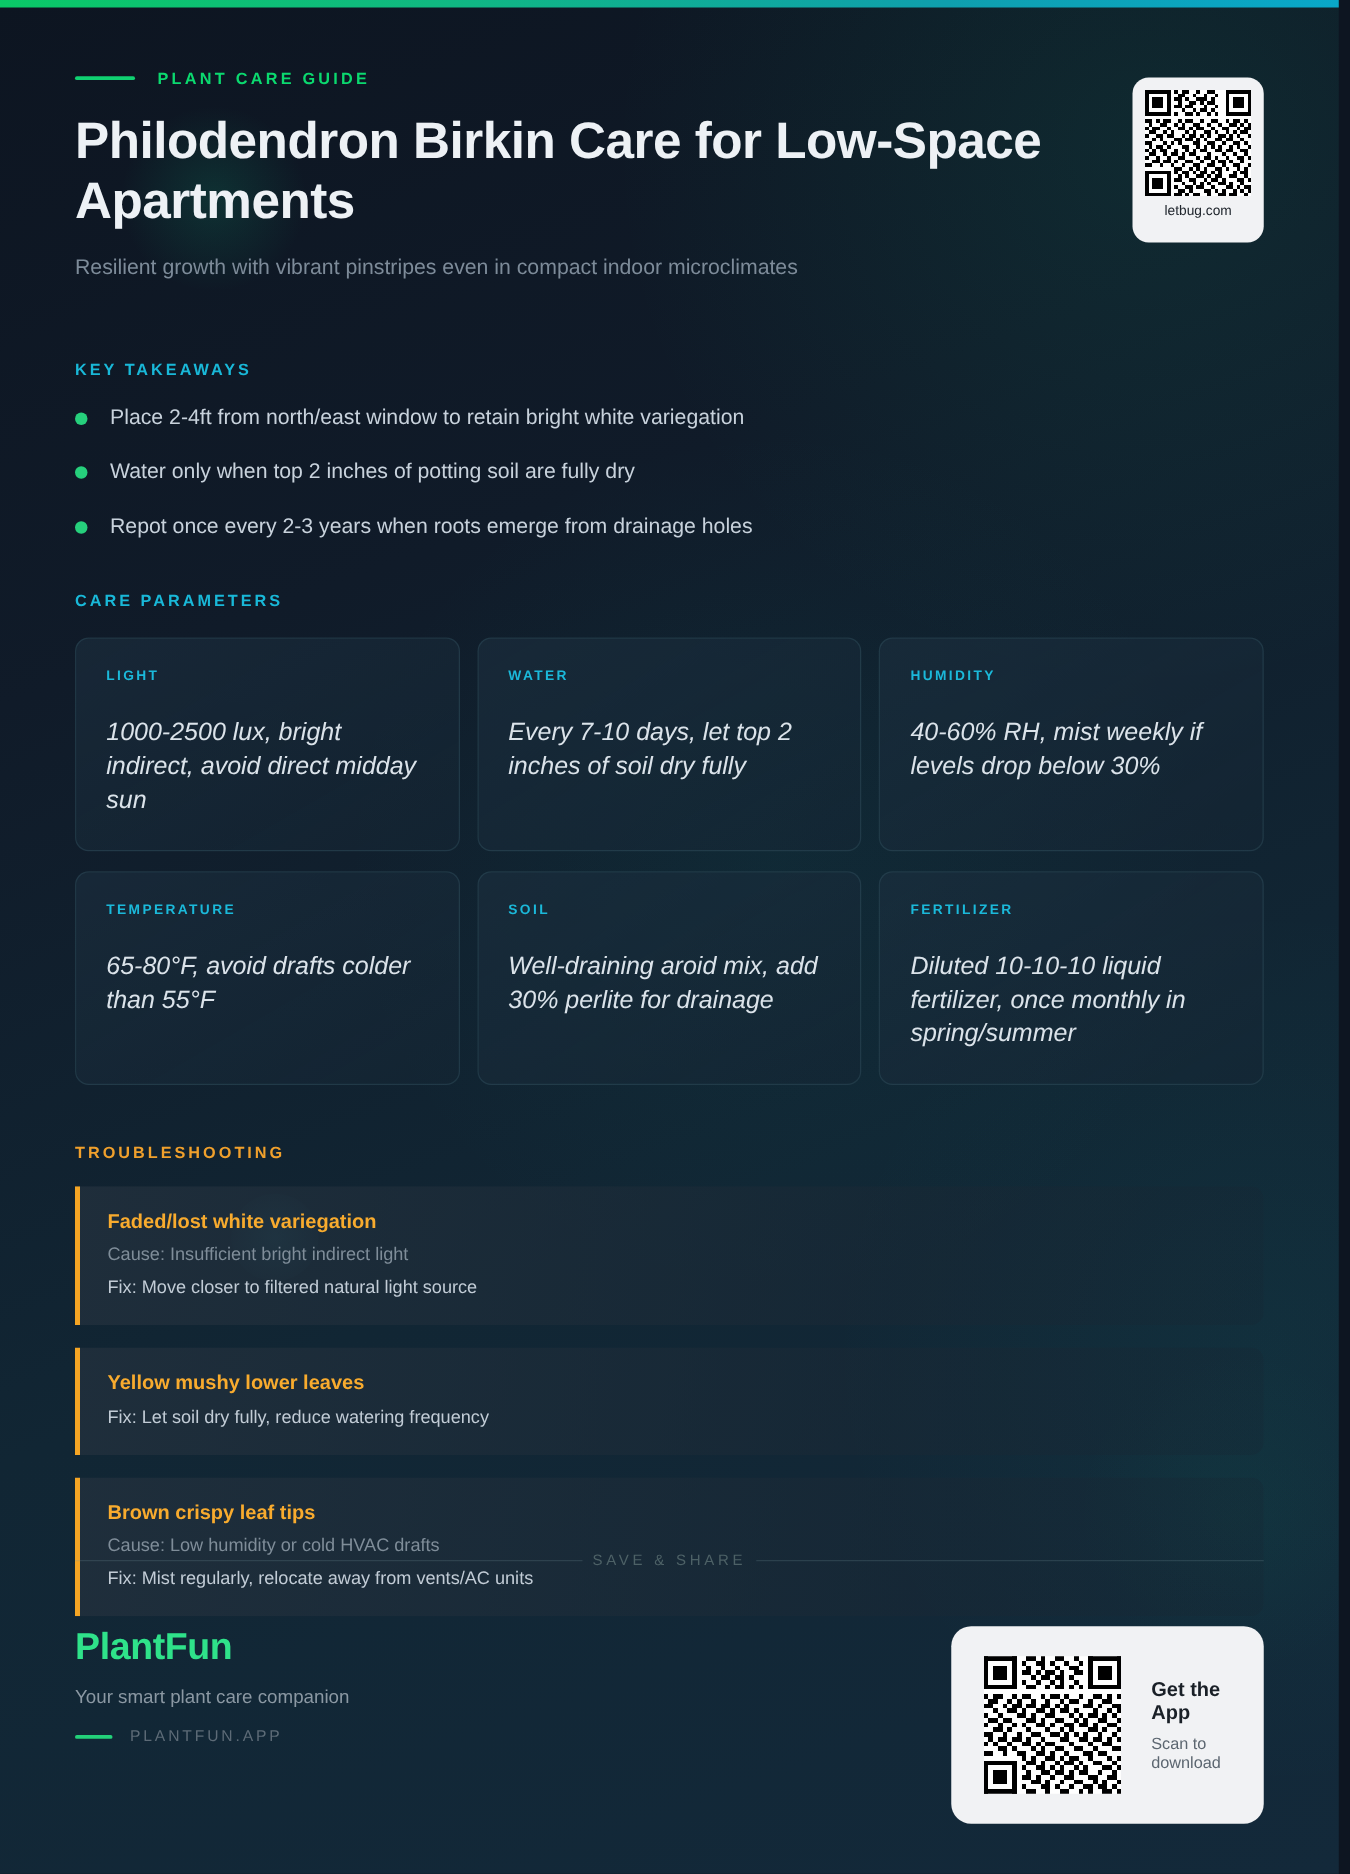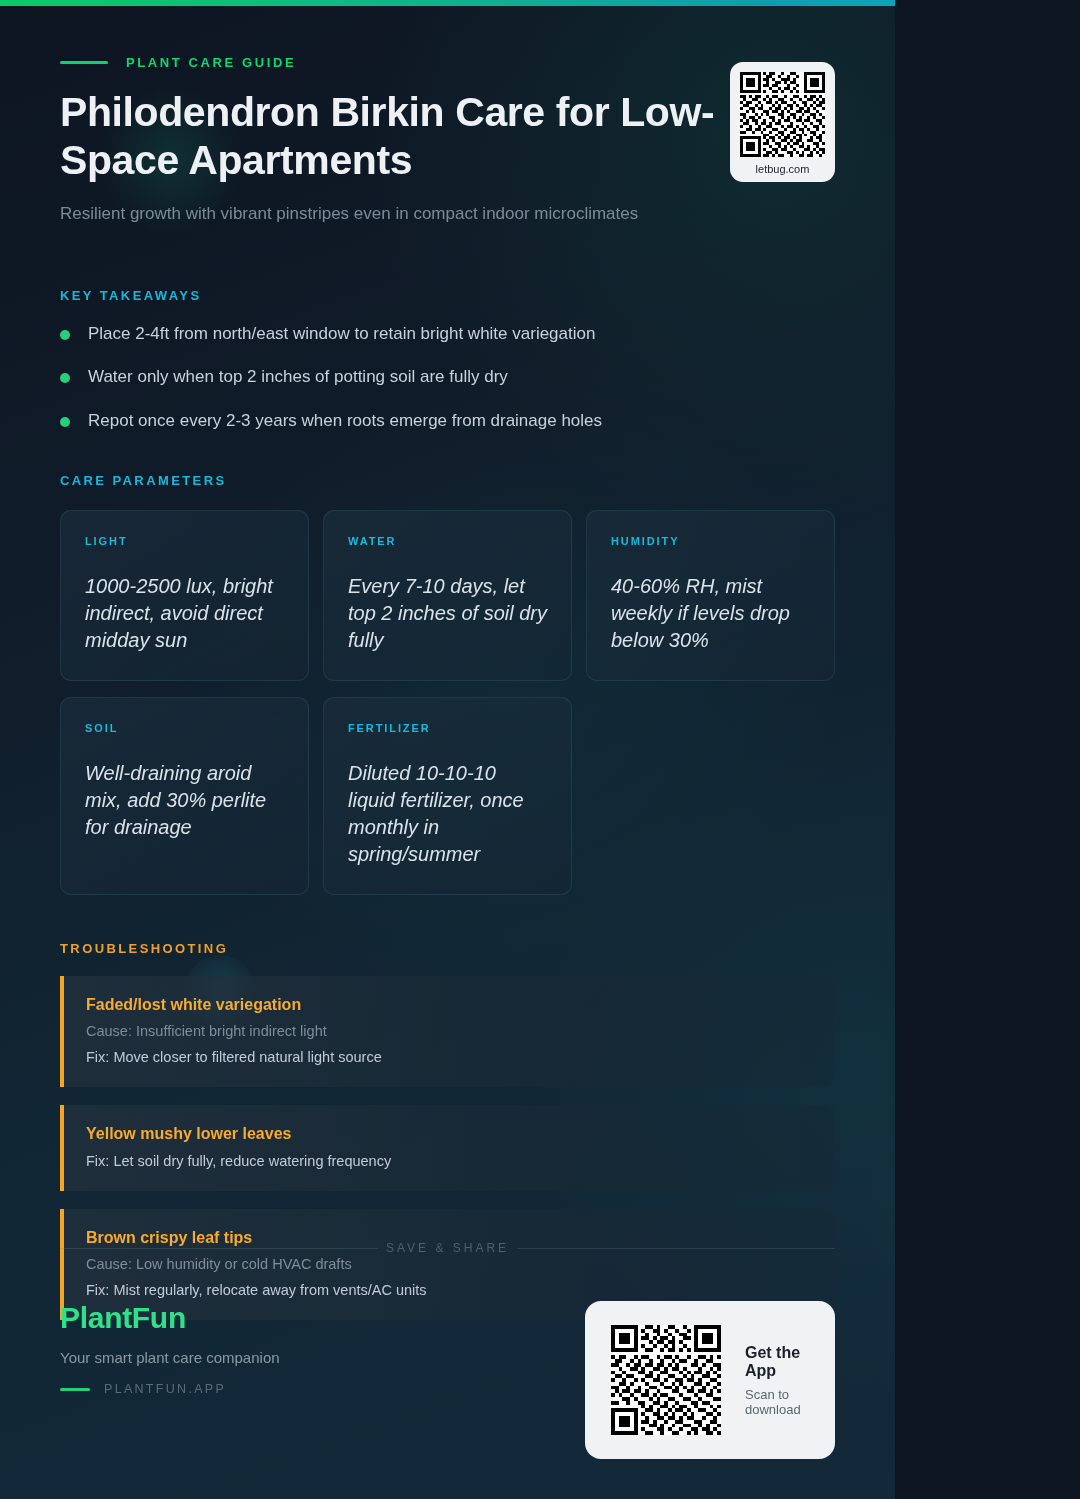--- a/index.html
+++ b/index.html
@@ -11,21 +11,21 @@
 
   body {
     font-family: "Liberation Sans", sans-serif;
     background: #0d1521;
     position: relative;
     overflow: hidden;
   }
 
   .poster {
     position: relative;
-    width: 895px;
+    width: 1071px;
     height: 1499px;
     background:
       radial-gradient(circle at 86% 8%, rgba(16,185,129,0.10) 0%, rgba(16,185,129,0) 26%),
       radial-gradient(circle at 58% 46%, rgba(13,148,136,0.07) 0%, rgba(13,148,136,0) 34%),
       radial-gradient(circle at 95% 72%, rgba(20,184,166,0.06) 0%, rgba(20,184,166,0) 24%),
       linear-gradient(160deg, #0d1521 0%, #101b29 30%, #112634 62%, #13293a 100%);
     overflow: hidden;
   }
 
   
@@ -69,21 +69,21 @@
     margin-top: 17px;
     color: #7d8b99;
     font-size: 17px;
     line-height: 1.4;
   }
 
   .qr-badge {
     width: 105px;
     background: #f1f2f4;
     border-radius: 13px;
-    padding: 10px 10px 7px;
+    padding: 10px 10px 19px;
     text-align: center;
     margin-top: 10px;
     flex-shrink: 0;
   }
   .qr-badge .qr { width: 85px; height: 85px; margin: 0 auto; display: block; }
   .qr-caption { margin-top: 6px; font-size: 11px; color: #20262d; }
 
   
   .section-label {
     font-size: 13px; font-weight: bold; letter-spacing: 2.4px;
@@ -452,20 +452,24 @@
         </div>
         <div class="param-card">
           <div class="param-name">WATER</div>
           <div class="param-value">Every 7-10 days, let top 2 inches of soil dry fully</div>
         </div>
         <div class="param-card">
           <div class="param-name">HUMIDITY</div>
           <div class="param-value">40-60% RH, mist weekly if levels drop below 30%</div>
         </div>
         <div class="param-card">
+          <div class="param-name">TEMPERATURE</div>
+          <div class="param-value">65-80°F, avoid drafts colder than 55°F</div>
+        </div>
+        <div class="param-card">
           <div class="param-name">SOIL</div>
           <div class="param-value">Well-draining aroid mix, add 30% perlite for drainage</div>
         </div>
         <div class="param-card">
           <div class="param-name">FERTILIZER</div>
           <div class="param-value">Diluted 10-10-10 liquid fertilizer, once monthly in spring/summer</div>
         </div>
       </div>
     </div>
 

